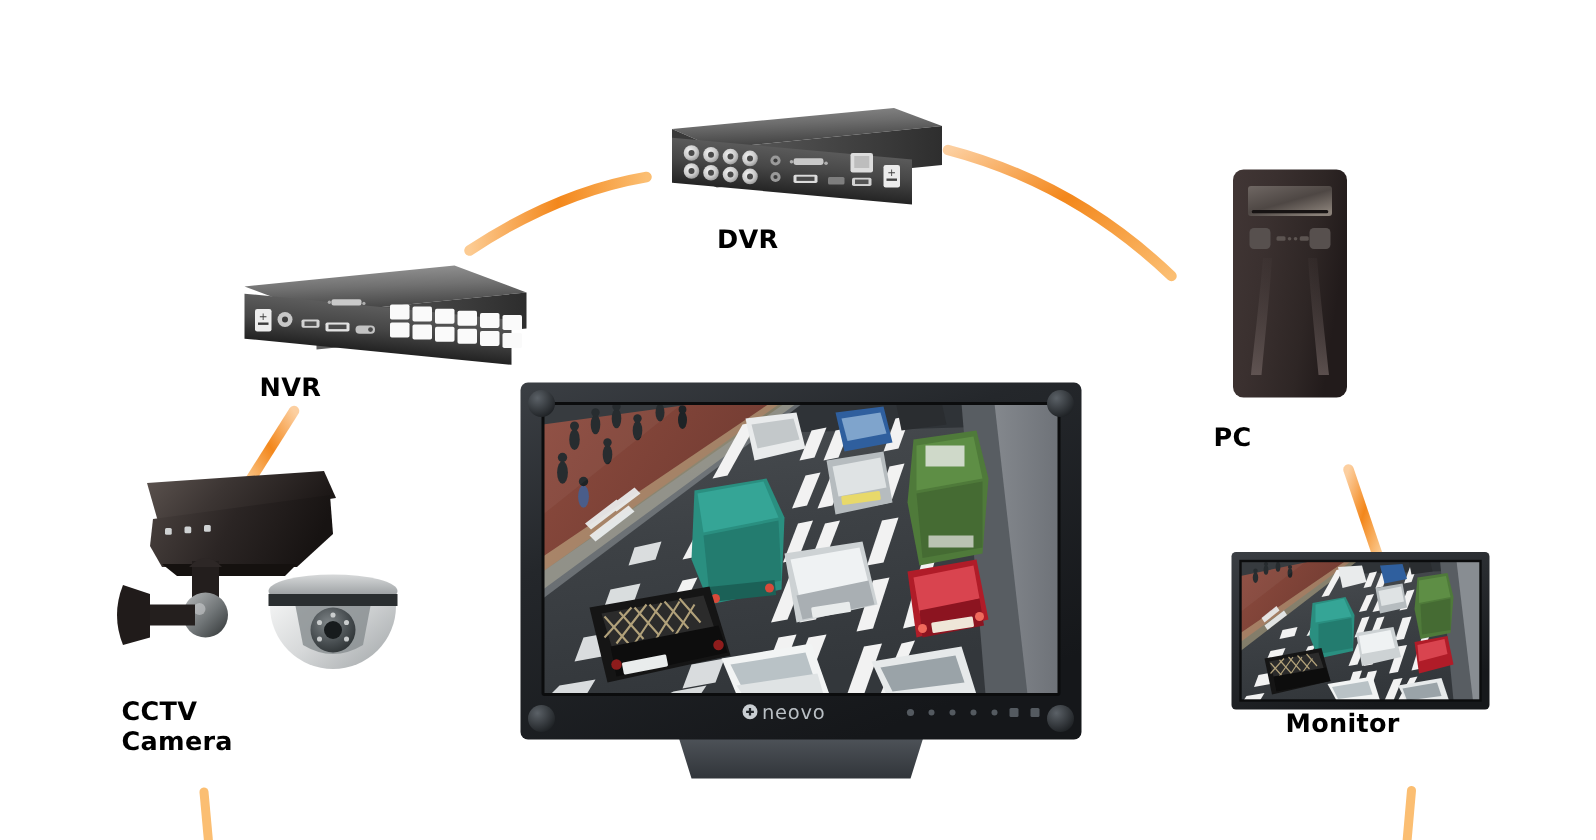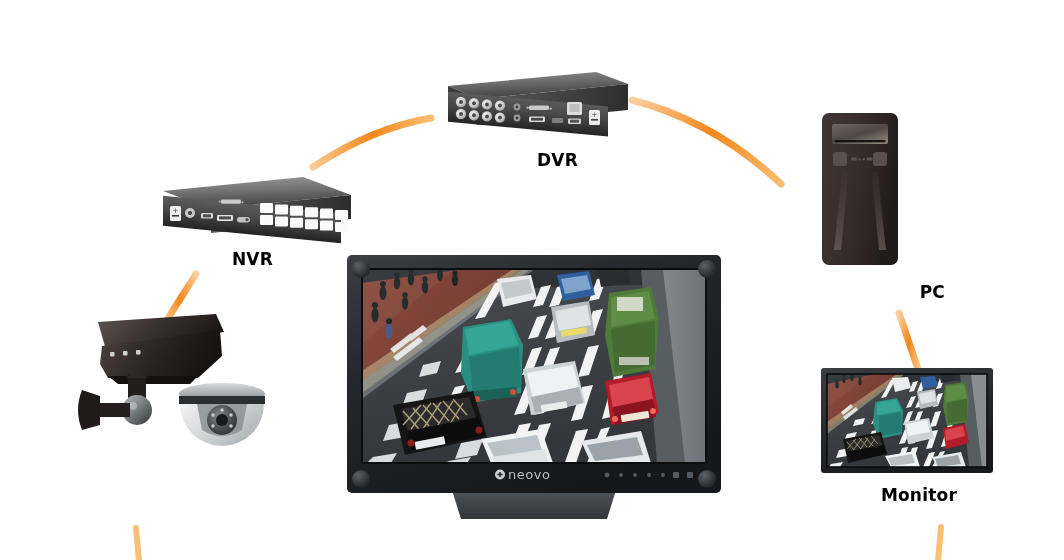--- a/index.html
+++ b/index.html
@@ -4,21 +4,21 @@
 <style>
   html,body{margin:0;padding:0;}
   body{
     width:1064px;height:560px;background:#ffffff;overflow:hidden;
     font-family:"DejaVu Sans","Liberation Sans",sans-serif;
     position:relative;
   }
   #stage{position:absolute;left:0;top:0;width:1064px;height:560px;}
   .abs{position:absolute;}
   .lbl{
-    position:absolute;text-align:right;color:#000;
+    position:absolute;text-align:left;color:#000;
     font-family:"DejaVu Sans","Liberation Sans",sans-serif;
     font-weight:700;font-size:17px;line-height:20px;letter-spacing:.2px;
     white-space:pre-line;
   }
   svg{display:block;overflow:visible;}
   .arcs{position:absolute;left:0;top:0;width:1064px;height:560px;pointer-events:none;}
 </style>
 </head>
 <body>
 
@@ -243,21 +243,21 @@
         <rect x="32" y="47.5" width="6" height="3" rx="1"></rect>
         <rect x="39.5" y="48" width="2.4" height="2.4" rx="1.2"></rect>
         <rect x="43.5" y="48" width="2.4" height="2.4" rx="1.2"></rect>
         <rect x="47.5" y="47.5" width="6" height="3" rx="1"></rect>
       </g>
 
       <path d="M 23,62 C 20,96 17,120 15,140 L 22,140 C 24,118 27,92 29,62 Z" fill="url(#pcSwoosh)"></path>
       <path d="M 59,62 C 62,96 65,120 67,140 L 60,140 C 58,118 55,92 53,62 Z" fill="url(#pcSwoosh)"></path>
     </svg>
   </div>
-  <div class="lbl" style="left:845px;top:282px;width:100px;">PC</div>
+  <div class="lbl" style="left:809px;top:282px;width:100px;">PC</div>
 
   <div class="abs" style="left:70px;top:312px;">
     <svg width="212" height="146" viewBox="0 0 212 146">
       <defs>
         <linearGradient id="bulletTop" x1="0" y1="0" x2="1" y2="0.25">
           <stop offset="0" stop-color="#5d5450"></stop>
           <stop offset="0.45" stop-color="#3c3533"></stop>
           <stop offset="1" stop-color="#1d1817"></stop>
         </linearGradient>
         <linearGradient id="bulletBody" x1="0" y1="0" x2="1" y2="0.2">
@@ -311,20 +311,22 @@
       <circle cx="152" cy="108" r="6" fill="#171b1d"></circle>
       <g fill="#c9cccd">
         <circle cx="143" cy="103" r="1.7"></circle>
           <circle cx="161" cy="103" r="1.7"></circle>
         <circle cx="143" cy="114" r="1.7"></circle>
           <circle cx="161" cy="114" r="1.7"></circle>
         <circle cx="152" cy="98" r="1.7"></circle>
       </g>
     </svg>
   </div>
+  <div class="lbl" style="left:81px;top:465px;width:120px;">CCTV
+Camera</div>
 
   <div class="abs" style="left:345px;top:253px;">
     <svg width="378" height="268" viewBox="0 0 378 268">
       <defs>
         <linearGradient id="bezelG" x1="0" y1="0" x2="0.6" y2="1">
           <stop offset="0" stop-color="#3b3f44"></stop>
           <stop offset="0.4" stop-color="#24272b"></stop>
           <stop offset="1" stop-color="#15171a"></stop>
         </linearGradient>
         <linearGradient id="standG" x1="0" y1="0" x2="0" y2="1">
@@ -647,15 +649,15 @@
           <polygon points="66,90 96,85 101,101 72,101" fill="#f2f4f4"></polygon>
           <polygon points="69,92 93,88 96,97 73,100" fill="#b9c2c6"></polygon>
           <polygon points="113,91 142,86 147,101 118,101" fill="#e6e9ea"></polygon>
           <polygon points="116,93 139,89 142,98 119,101" fill="#9aa3a8"></polygon>
         </g>
         <polygon points="8,8 52,8 8,42" fill="#ffffff" opacity="0.045"></polygon>
       </g>
       <rect x="8" y="8" width="160" height="93" fill="none" stroke="#0b0c0d" stroke-width="1.6"></rect>
     </svg>
   </div>
-  <div class="lbl" style="left:857px;top:485px;width:100px;">Monitor</div>
+  <div class="lbl" style="left:857px;top:473px;width:100px;">Monitor</div>
 
 </div>
 
 </body></html>

